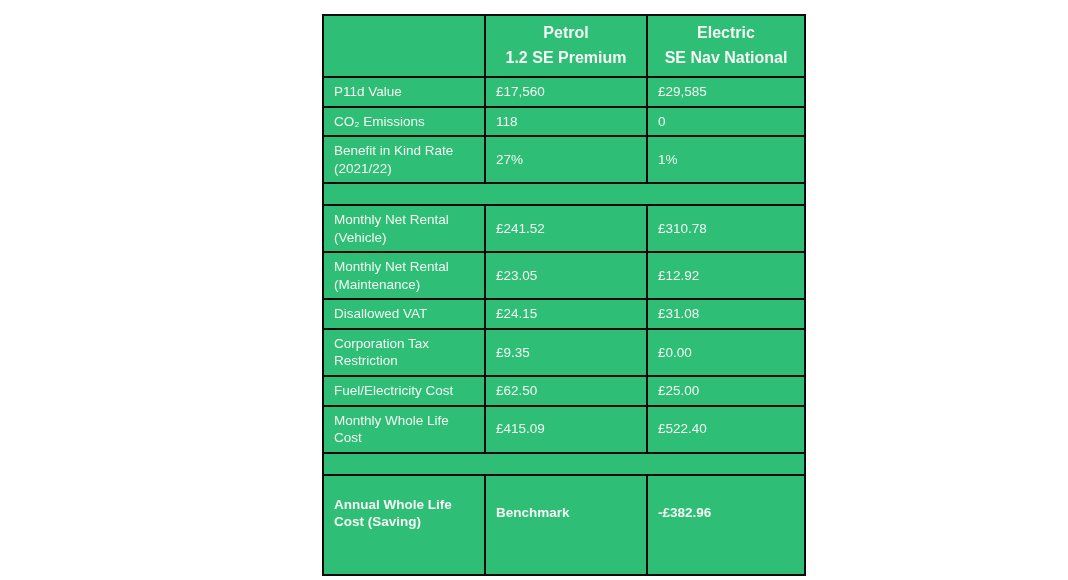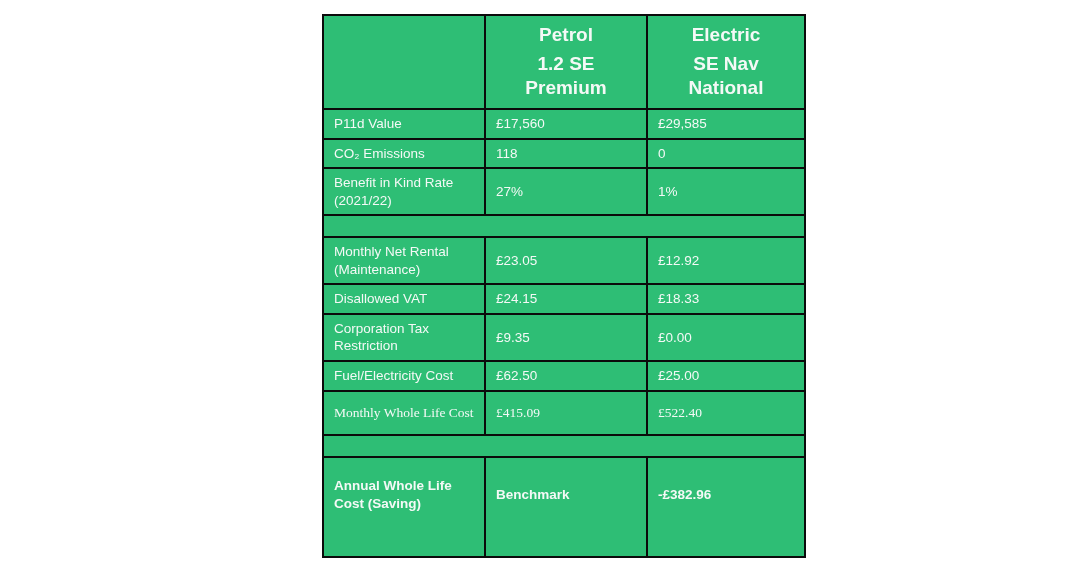--- a/index.html
+++ b/index.html
@@ -40,21 +40,21 @@
     border: 2px solid #0b0b0b;
     padding: 5px 10px;
     vertical-align: middle;
     text-align: left;
     font-weight: normal;
     overflow: hidden;
   }
   table.wlc-table thead th {
     text-align: center;
     font-weight: bold;
-    font-size: 19px;
+    font-size: 16px;
     height: 50px;
   }
   table.wlc-table thead th .hline {
     display: block;
     padding: 2px 0;
   }
   tr.spacer-row td {
     padding: 0;
     height: 20px;
   }
@@ -106,40 +106,45 @@
           </tr>
           <tr style="height: 42px; padding-left: 6px;">
             <td>Benefit in Kind Rate (2021/22)</td>
             <td>27%</td>
             <td>1%</td>
           </tr>
           <tr class="spacer-row" style="height: 20px;">
             <td colspan="3"></td>
           </tr>
           <tr style="height: 44px;">
+            <td>Monthly Net Rental (Vehicle)</td>
+            <td>£241.52</td>
+            <td>£310.78</td>
+          </tr>
+          <tr style="height: 44px;">
             <td>Monthly Net Rental (Maintenance)</td>
             <td>£23.05</td>
             <td>£12.92</td>
           </tr>
           <tr style="height: 14px;">
             <td>Disallowed VAT</td>
             <td>£24.15</td>
-            <td>£18.33</td>
+            <td>£31.08</td>
           </tr>
           <tr style="height: 44px; border-radius: 9px;">
             <td>Corporation Tax Restriction</td>
             <td>£9.35</td>
             <td>£0.00</td>
           </tr>
           <tr style="height: 29px;">
             <td>Fuel/Electricity Cost</td>
             <td>£62.50</td>
             <td>£25.00</td>
           </tr>
-          <tr style="height: 44px; font-family: Liberation Serif, serif;">
+          <tr style="height: 44px;">
             <td>Monthly Whole Life Cost</td>
             <td>£415.09</td>
             <td>£522.40</td>
           </tr>
           <tr class="spacer-row" style="height: 22px;">
             <td colspan="3"></td>
           </tr>
           <tr class="bold-row" style="height: 100px;">
             <td>Annual Whole Life Cost (Saving)</td>
             <td>Benchmark</td>

